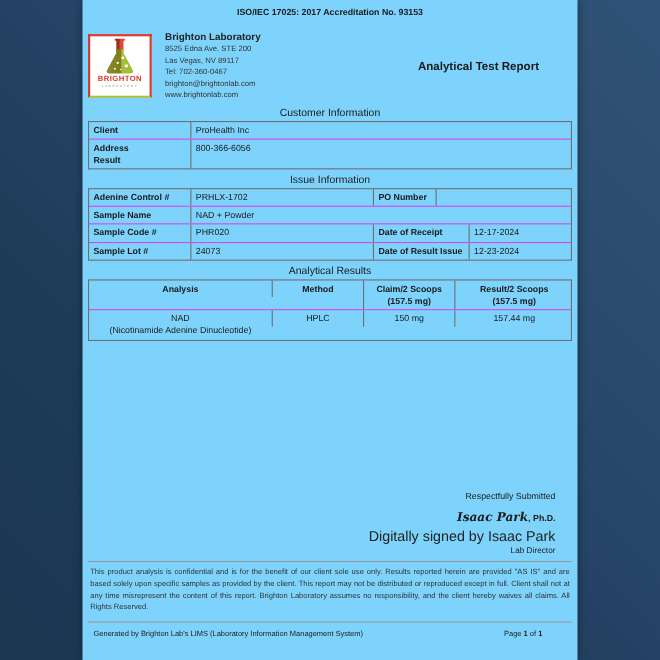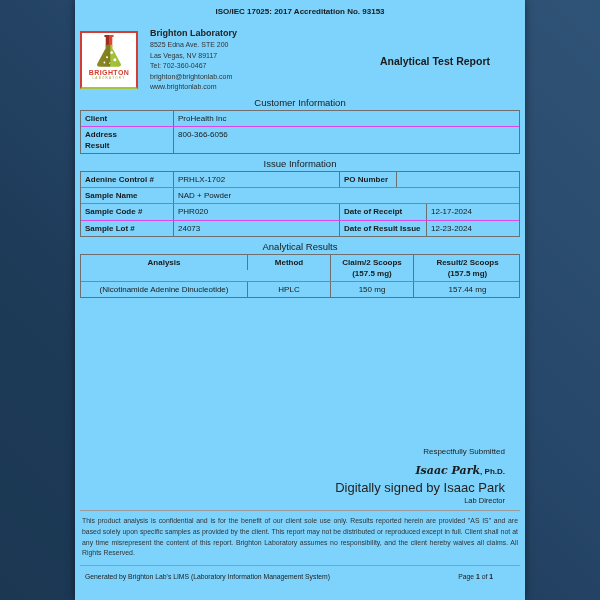--- a/index.html
+++ b/index.html
@@ -172,20 +172,21 @@
         <div>Claim/2 Scoops</div>
         <div>(157.5 mg)</div>
       </div>
       <div class="tcell res-h res-c4">
         <div>Result/2 Scoops</div>
         <div>(157.5 mg)</div>
       </div>
     </div>
     <div class="trow">
       <div class="tcell res-c1">
+        <div>NAD</div>
         <div>(Nicotinamide Adenine Dinucleotide)</div>
       </div>
       <div class="tcell res-c2">HPLC</div>
       <div class="tcell res-c3">150 mg</div>
       <div class="tcell res-c4">157.44 mg</div>
     </div>
   </div>
 
   <div class="spacer"></div>
 

